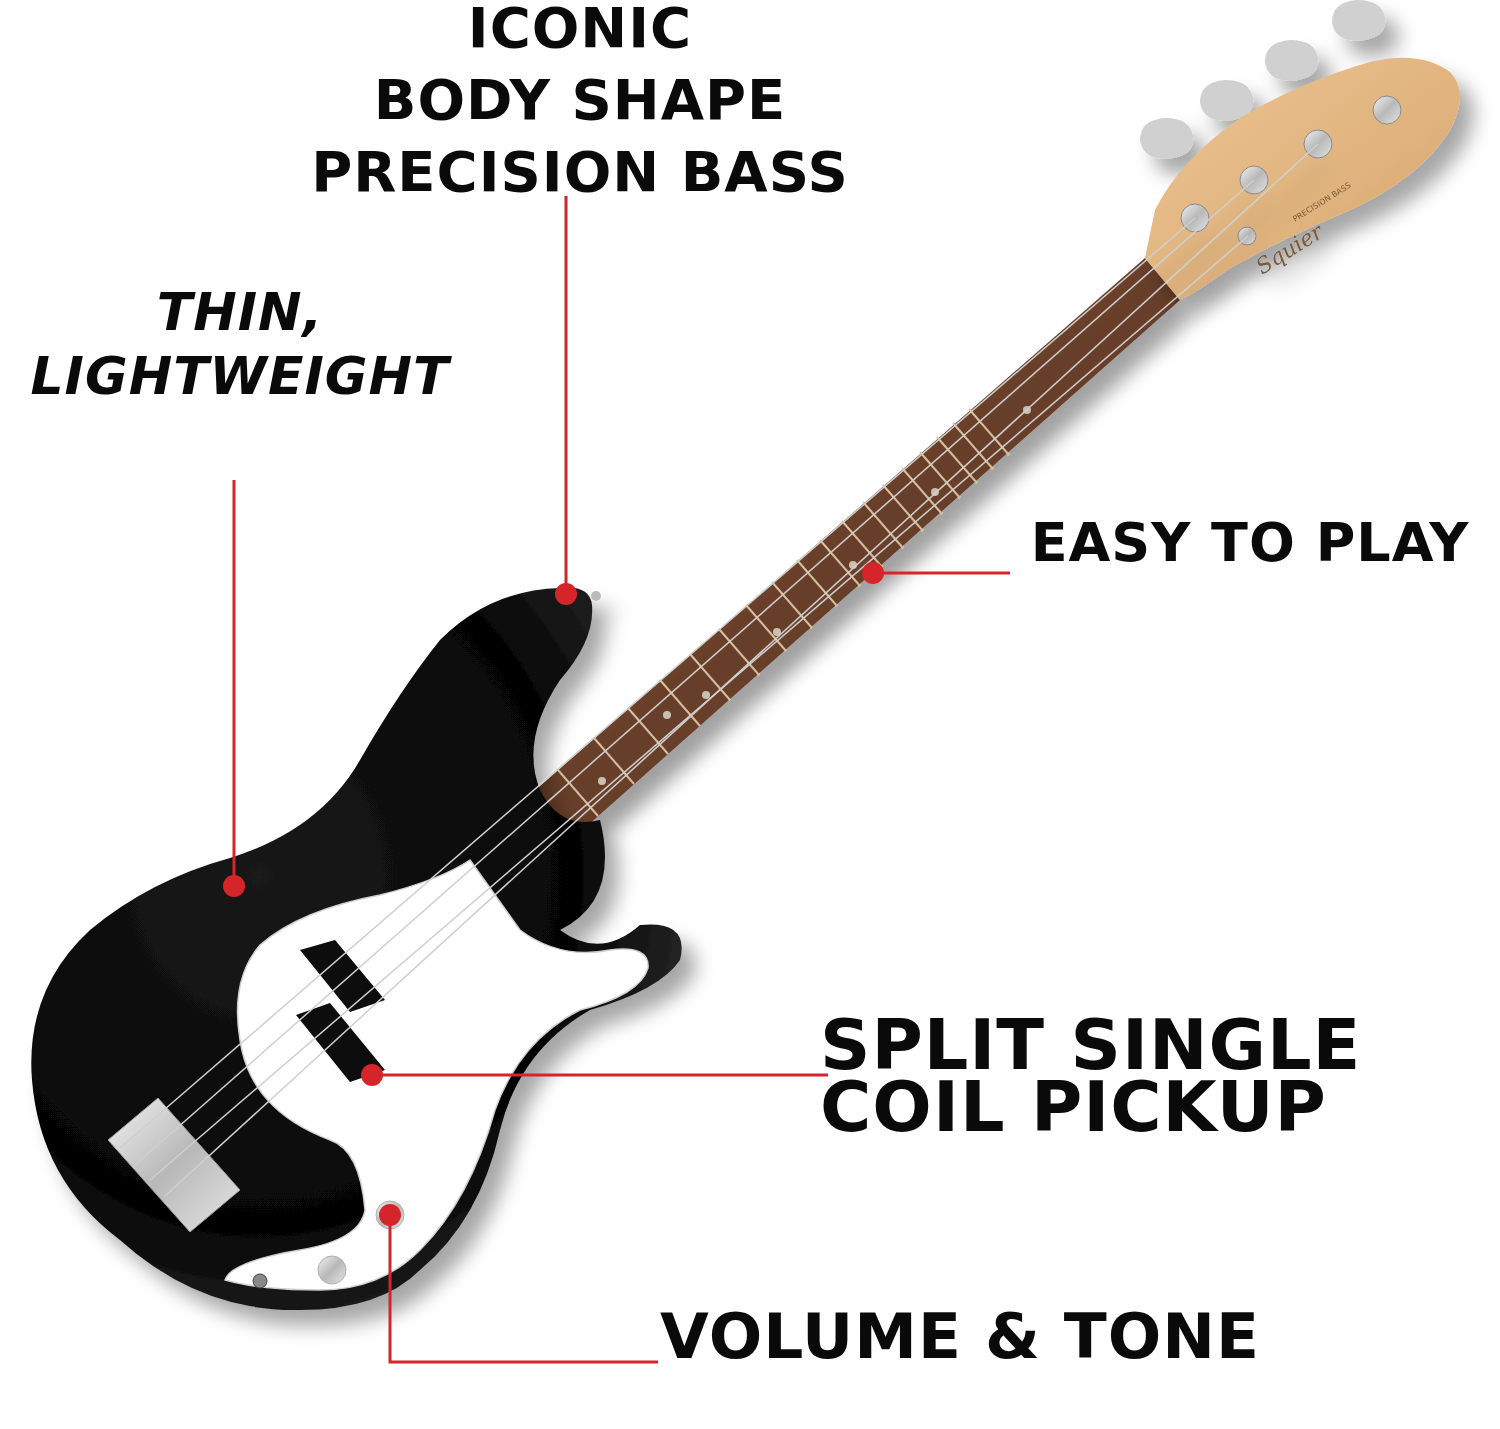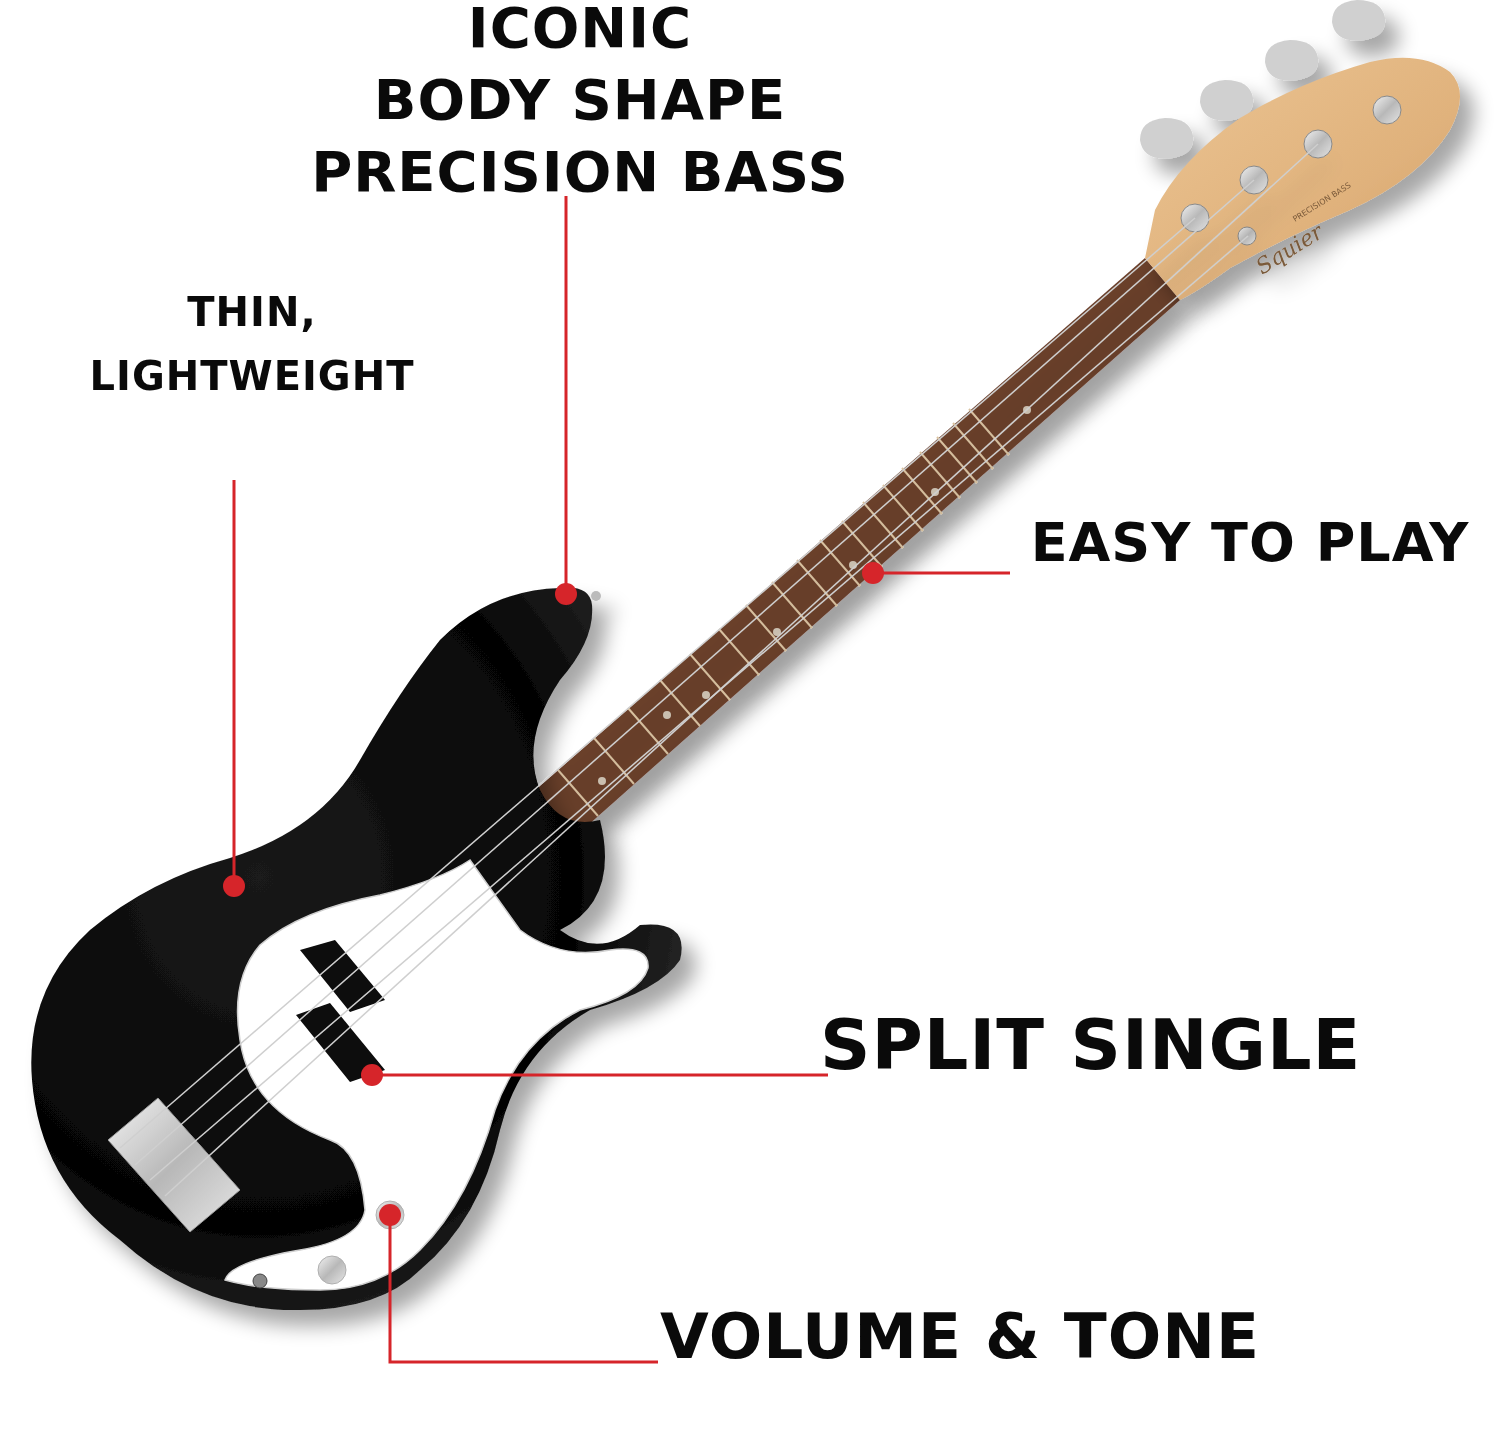--- a/index.html
+++ b/index.html
@@ -12,21 +12,21 @@
     font-family: "DejaVu Sans", "Liberation Sans", sans-serif;
     font-weight: bold;
     color: #0a0a0a;
     text-align: center;
     letter-spacing: 1px;
     line-height: 1.14;
     white-space: nowrap;
   }
   .label .line { display: block; }
   .lbl-iconic   { left: 300px; top: -8px;   width: 560px; font-size: 56px; line-height: 72px; }
-  .lbl-thin     { left: 12px;   top: 280px;  width: 480px; font-size: 40px; line-height: 64px; }
+  .lbl-thin     { left: 0px;   top: 280px;  width: 480px; font-size: 52px; line-height: 64px; font-style: italic; }
   .lbl-neck     { left: 1010px; top: 512px; width: 480px; font-size: 54px; line-height: 62px; }
   .lbl-pickup   { left: 820px; top: 1014px; width: 460px; font-size: 70px; line-height: 62px; }
   .lbl-controls { left: 660px; top: 1306px; width: 580px; font-size: 63px; line-height: 62px; }
 </style>
 </head>
 <body>
 
 <div class="stage">
 
   <svg class="guitar-svg" viewBox="0 0 1500 1429" xmlns="http://www.w3.org/2000/svg">
@@ -203,19 +203,20 @@
     <span class="line">THIN,</span>
     <span class="line">LIGHTWEIGHT</span>
   </div>
 
   <div class="label lbl-neck">
     <span class="line">EASY TO PLAY</span>
   </div>
 
   <div class="label lbl-pickup">
     <span class="line">SPLIT SINGLE</span>
+    <span class="line">COIL PICKUP</span>
   </div>
 
   <div class="label lbl-controls">
     <span class="line">VOLUME &amp; TONE</span>
   </div>
 
 </div>
 
 </body></html>

